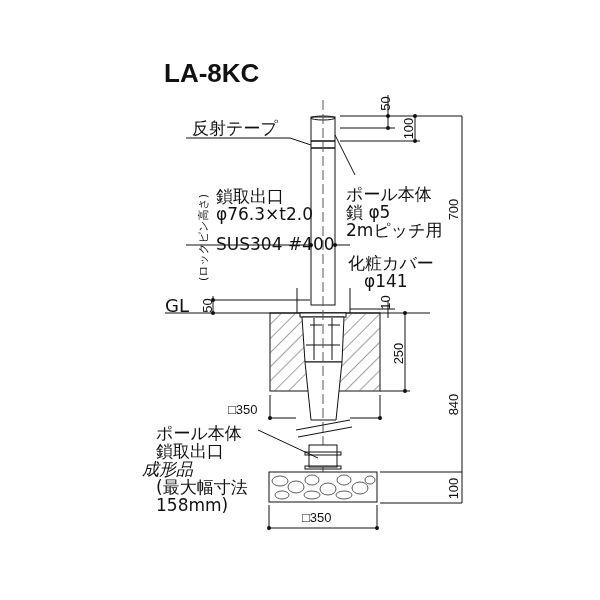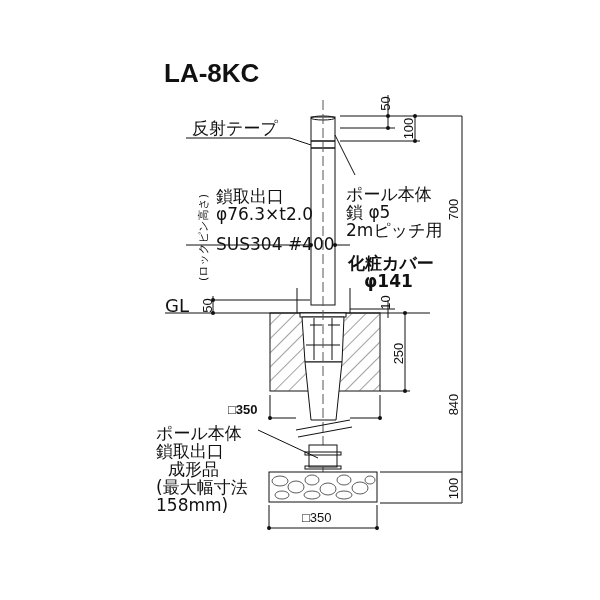--- a/index.html
+++ b/index.html
@@ -2,21 +2,21 @@
 <html><head>
 <meta charset="utf-8">
 <style>
   html, body { margin:0; padding:0; background:#ffffff; }
   body { width:600px; height:600px; position:relative; overflow:hidden; font-family:"DejaVu Sans", sans-serif; color:#111; }
   .lbl { position:absolute; font-size:17px; line-height:15px; color:#111; white-space:nowrap; }
   .title { position:absolute; left:164px; top:58px; font-family:"Liberation Sans", sans-serif; font-weight:bold; font-size:26px; }
   .dim { position:absolute; font-family:"Liberation Sans", sans-serif; font-size:13px; color:#111; }
   .rot { transform:rotate(-90deg); transform-origin:center center; }
   svg { position:absolute; left:0; top:0; }
-  .bold { font-weight:bold; }
+  .bold { font-weight:normal; }
 </style>
 </head>
 <body>
 
 <div class="title">LA-8KC</div>
 
 <svg width="600" height="600" viewBox="0 0 600 600">
   <defs>
     <pattern id="hatch" patternUnits="userSpaceOnUse" width="10" height="10" patternTransform="rotate(45)">
       <line x1="0" y1="0" x2="0" y2="10" stroke="#444" stroke-width="1"></line>
@@ -132,21 +132,21 @@
 <div class="lbl" style="left:346px;top:223px;">2mピッチ用</div>
 
 <div class="lbl bold" style="left:348px;top:256px;">化粧カバー</div>
 <div class="lbl bold" style="left:364px;top:274px;">φ141</div>
 
 <div class="lbl rot" style="left:148px;top:230px;width:110px;text-align:center;font-size:11px;">(ロックピン高さ)</div>
 <div class="lbl" style="left:165px;top:298px;font-size:18px;">GL</div>
 
 <div class="lbl" style="left:156px;top:426px;">ポール本体</div>
 <div class="lbl" style="left:156px;top:444px;">鎖取出口</div>
-<div class="lbl" style="left:168px;top:462px;">成形品</div>
+<div class="lbl" style="left:142px;top:462px;font-style:italic;">成形品</div>
 <div class="lbl" style="left:156px;top:480px;">(最大幅寸法</div>
 <div class="lbl" style="left:156px;top:498px;"> 158mm)</div>
 
 <div class="dim rot" style="left:370px;top:96px;width:30px;text-align:center;">50</div>
 <div class="dim rot" style="left:393px;top:121px;width:30px;text-align:center;">100</div>
 <div class="dim rot" style="left:438px;top:202px;width:30px;text-align:center;">700</div>
 <div class="dim rot" style="left:192px;top:298px;width:30px;text-align:center;">50</div>
 <div class="dim rot" style="left:370px;top:295px;width:30px;text-align:center;">10</div>
 <div class="dim rot" style="left:383px;top:346px;width:30px;text-align:center;">250</div>
 <div class="dim rot" style="left:438px;top:397px;width:30px;text-align:center;">840</div>

